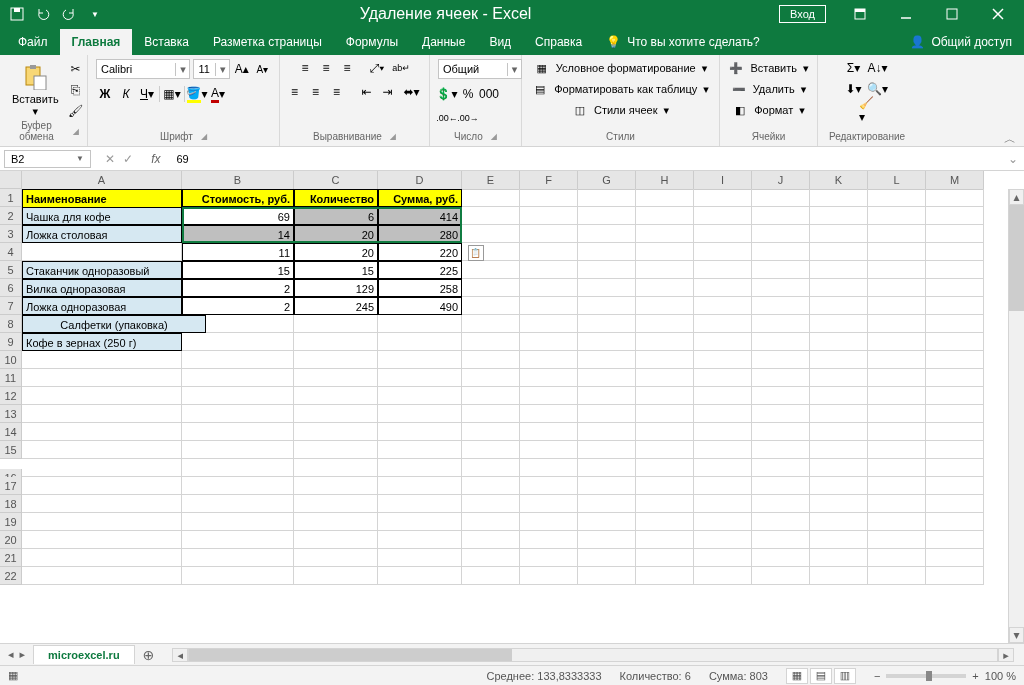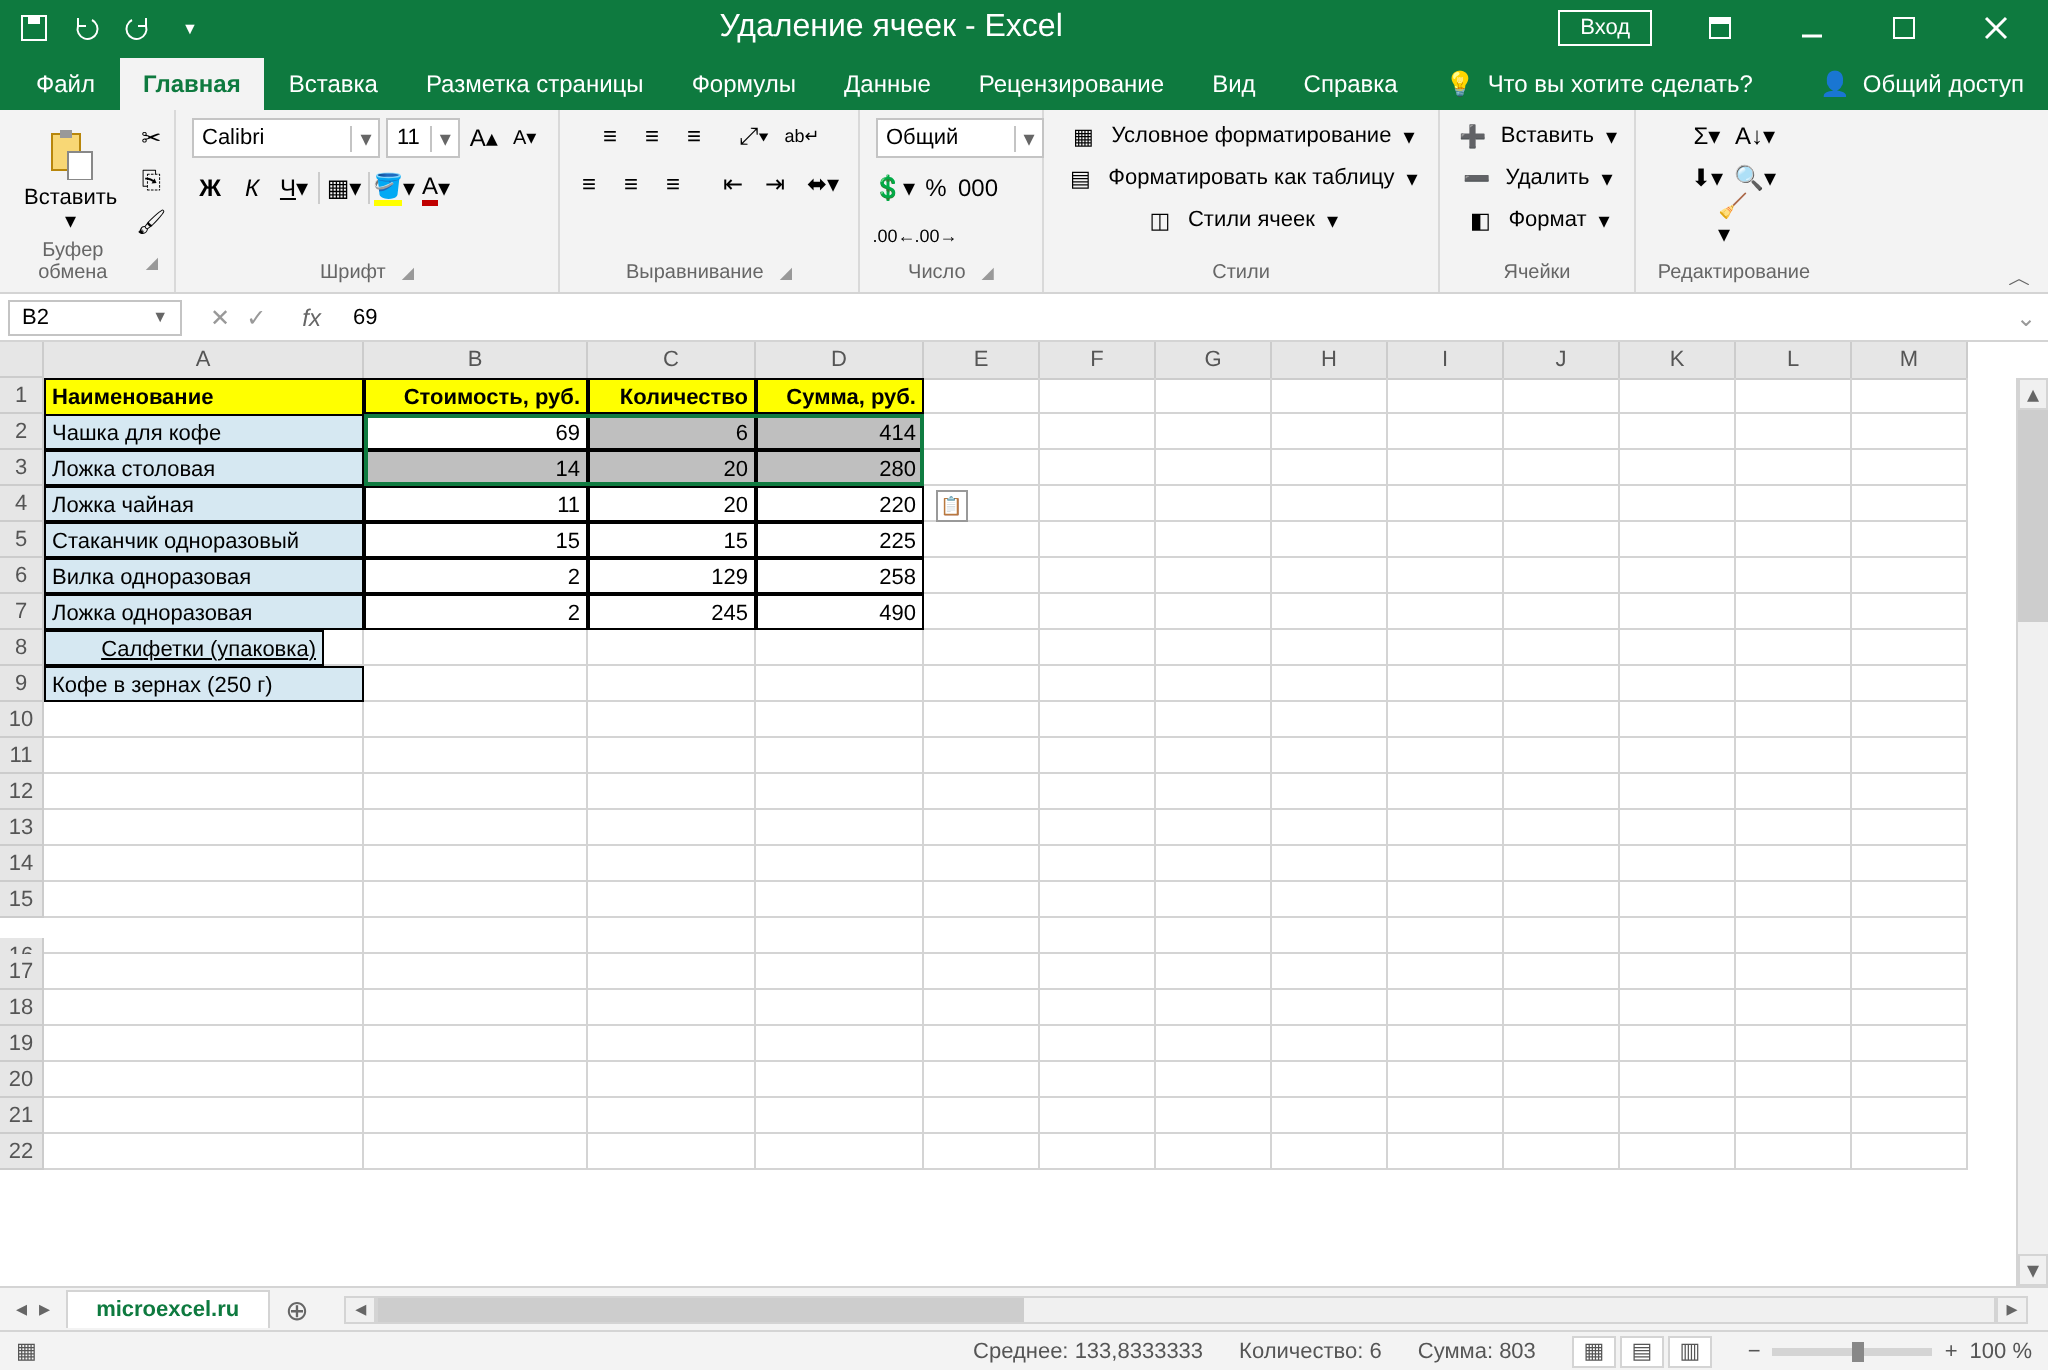--- a/index.html
+++ b/index.html
@@ -127,21 +127,20 @@
   </div>
 </div>
 
 <div class="tabs">
   <div class="tab file">Файл</div>
   <div class="tab active">Главная</div>
   <div class="tab">Вставка</div>
   <div class="tab">Разметка страницы</div>
   <div class="tab">Формулы</div>
   <div class="tab">Данные</div>
-  <div class="tab">Рецензирование</div>
   <div class="tab">Вид</div>
   <div class="tab">Справка</div>
   <div class="tell">
       <span>💡</span>
       <span>Что вы хотите сделать?</span>
     </div>
   <div class="spacer"></div>
   <div class="share">
       <span>👤</span>
       <span>Общий доступ</span>
@@ -649,37 +648,36 @@
     <div class="cell hdr" style="left:294px;top:18px;width:84px;height:18px;text-align:right;">Количество</div>
     <div class="cell hdr" style="left:378px;top:18px;width:84px;height:18px;text-align:right;">Сумма, руб.</div>
     <div class="cell namecell" style="left:22px;top:36px;width:160px;height:18px;text-align:left;">Чашка для кофе</div>
     <div class="cell datacell" style="left:182px;top:36px;width:112px;height:18px;text-align:right;">69</div>
     <div class="cell datacell" style="left:294px;top:36px;width:84px;height:18px;text-align:right;background:#bfbfbf;">6</div>
     <div class="cell datacell" style="left:378px;top:36px;width:84px;height:18px;text-align:right;background:#bfbfbf;">414</div>
     <div class="cell namecell" style="left:22px;top:54px;width:160px;height:18px;text-align:left;">Ложка столовая</div>
     <div class="cell datacell" style="left:182px;top:54px;width:112px;height:18px;text-align:right;background:#bfbfbf;">14</div>
     <div class="cell datacell" style="left:294px;top:54px;width:84px;height:18px;text-align:right;background:#bfbfbf;">20</div>
     <div class="cell datacell" style="left:378px;top:54px;width:84px;height:18px;text-align:right;background:#bfbfbf;">280</div>
-    <div class="cell namecell" style="left:22px;top:72px;width:160px;height:18px;text-align:left;">Ложка чайная</div>
     <div class="cell datacell" style="left:182px;top:72px;width:112px;height:18px;text-align:right;">11</div>
     <div class="cell datacell" style="left:294px;top:72px;width:84px;height:18px;text-align:right;">20</div>
     <div class="cell datacell" style="left:378px;top:72px;width:84px;height:18px;text-align:right;">220</div>
     <div class="cell namecell" style="left:22px;top:90px;width:160px;height:18px;text-align:left;">Стаканчик одноразовый</div>
     <div class="cell datacell" style="left:182px;top:90px;width:112px;height:18px;text-align:right;">15</div>
     <div class="cell datacell" style="left:294px;top:90px;width:84px;height:18px;text-align:right;">15</div>
     <div class="cell datacell" style="left:378px;top:90px;width:84px;height:18px;text-align:right;">225</div>
     <div class="cell namecell" style="left:22px;top:108px;width:160px;height:18px;text-align:left;">Вилка одноразовая</div>
     <div class="cell datacell" style="left:182px;top:108px;width:112px;height:18px;text-align:right;">2</div>
     <div class="cell datacell" style="left:294px;top:108px;width:84px;height:18px;text-align:right;">129</div>
     <div class="cell datacell" style="left:378px;top:108px;width:84px;height:18px;text-align:right;">258</div>
     <div class="cell namecell" style="left:22px;top:126px;width:160px;height:18px;text-align:left;">Ложка одноразовая</div>
     <div class="cell datacell" style="left:182px;top:126px;width:112px;height:18px;text-align:right;">2</div>
     <div class="cell datacell" style="left:294px;top:126px;width:84px;height:18px;text-align:right;">245</div>
     <div class="cell datacell" style="left:378px;top:126px;width:84px;height:18px;text-align:right;">490</div>
-    <div class="cell namecell" style="left:22px;top:144px;width:140px;height:18px;text-align:right;text-decoration:underline;">Салфетки (упаковка)</div>
+    <div class="cell namecell" style="left:22px;top:144px;width:184px;height:18px;text-align:center;">Салфетки (упаковка)</div>
     <div class="cell namecell" style="left:22px;top:162px;width:160px;height:18px;text-align:left;">Кофе в зернах (250 г)</div>
     <div class="sel-border" style="left:182px;top:36px;width:280px;height:36px;"></div>
     <div class="smarttag" style="left:468px;top:74px;">📋</div>
     <div class="vsb">
       <div class="vbtn">▴</div>
       <div class="track">
         <div class="thumb"></div>
       </div>
       <div class="vbtn" style="position:absolute;bottom:0;">▾</div>
     </div>

